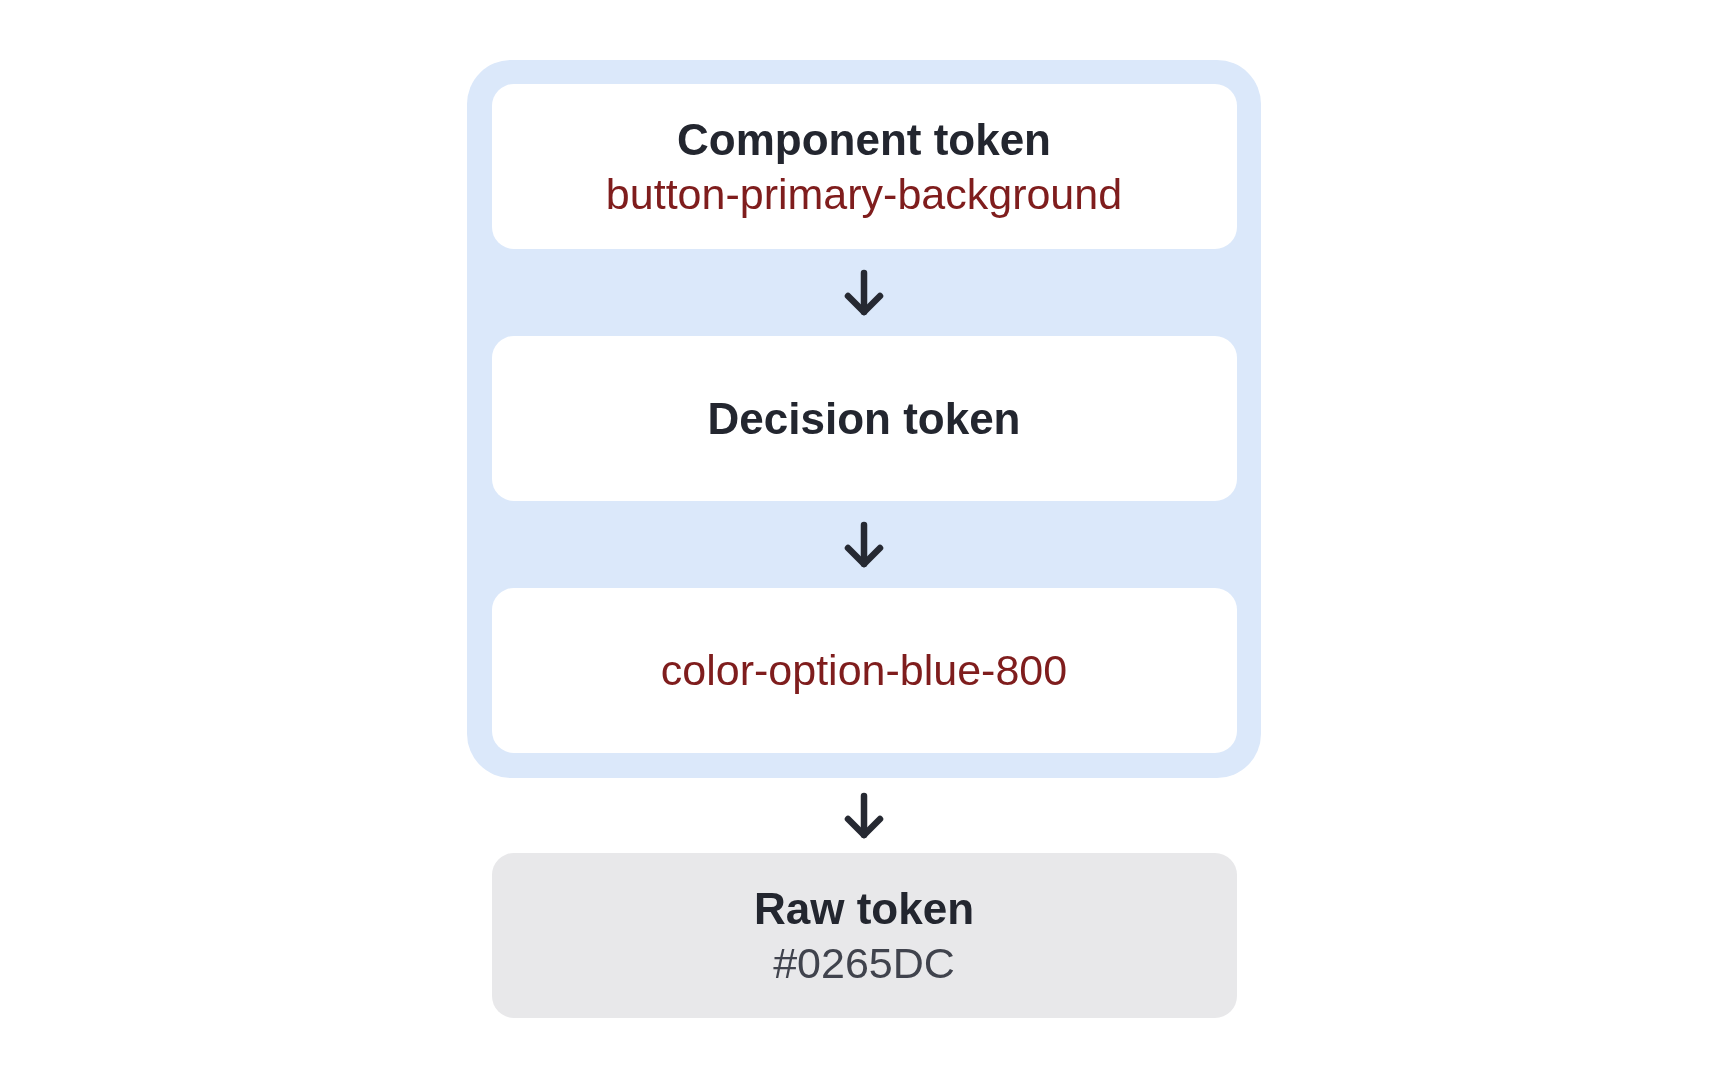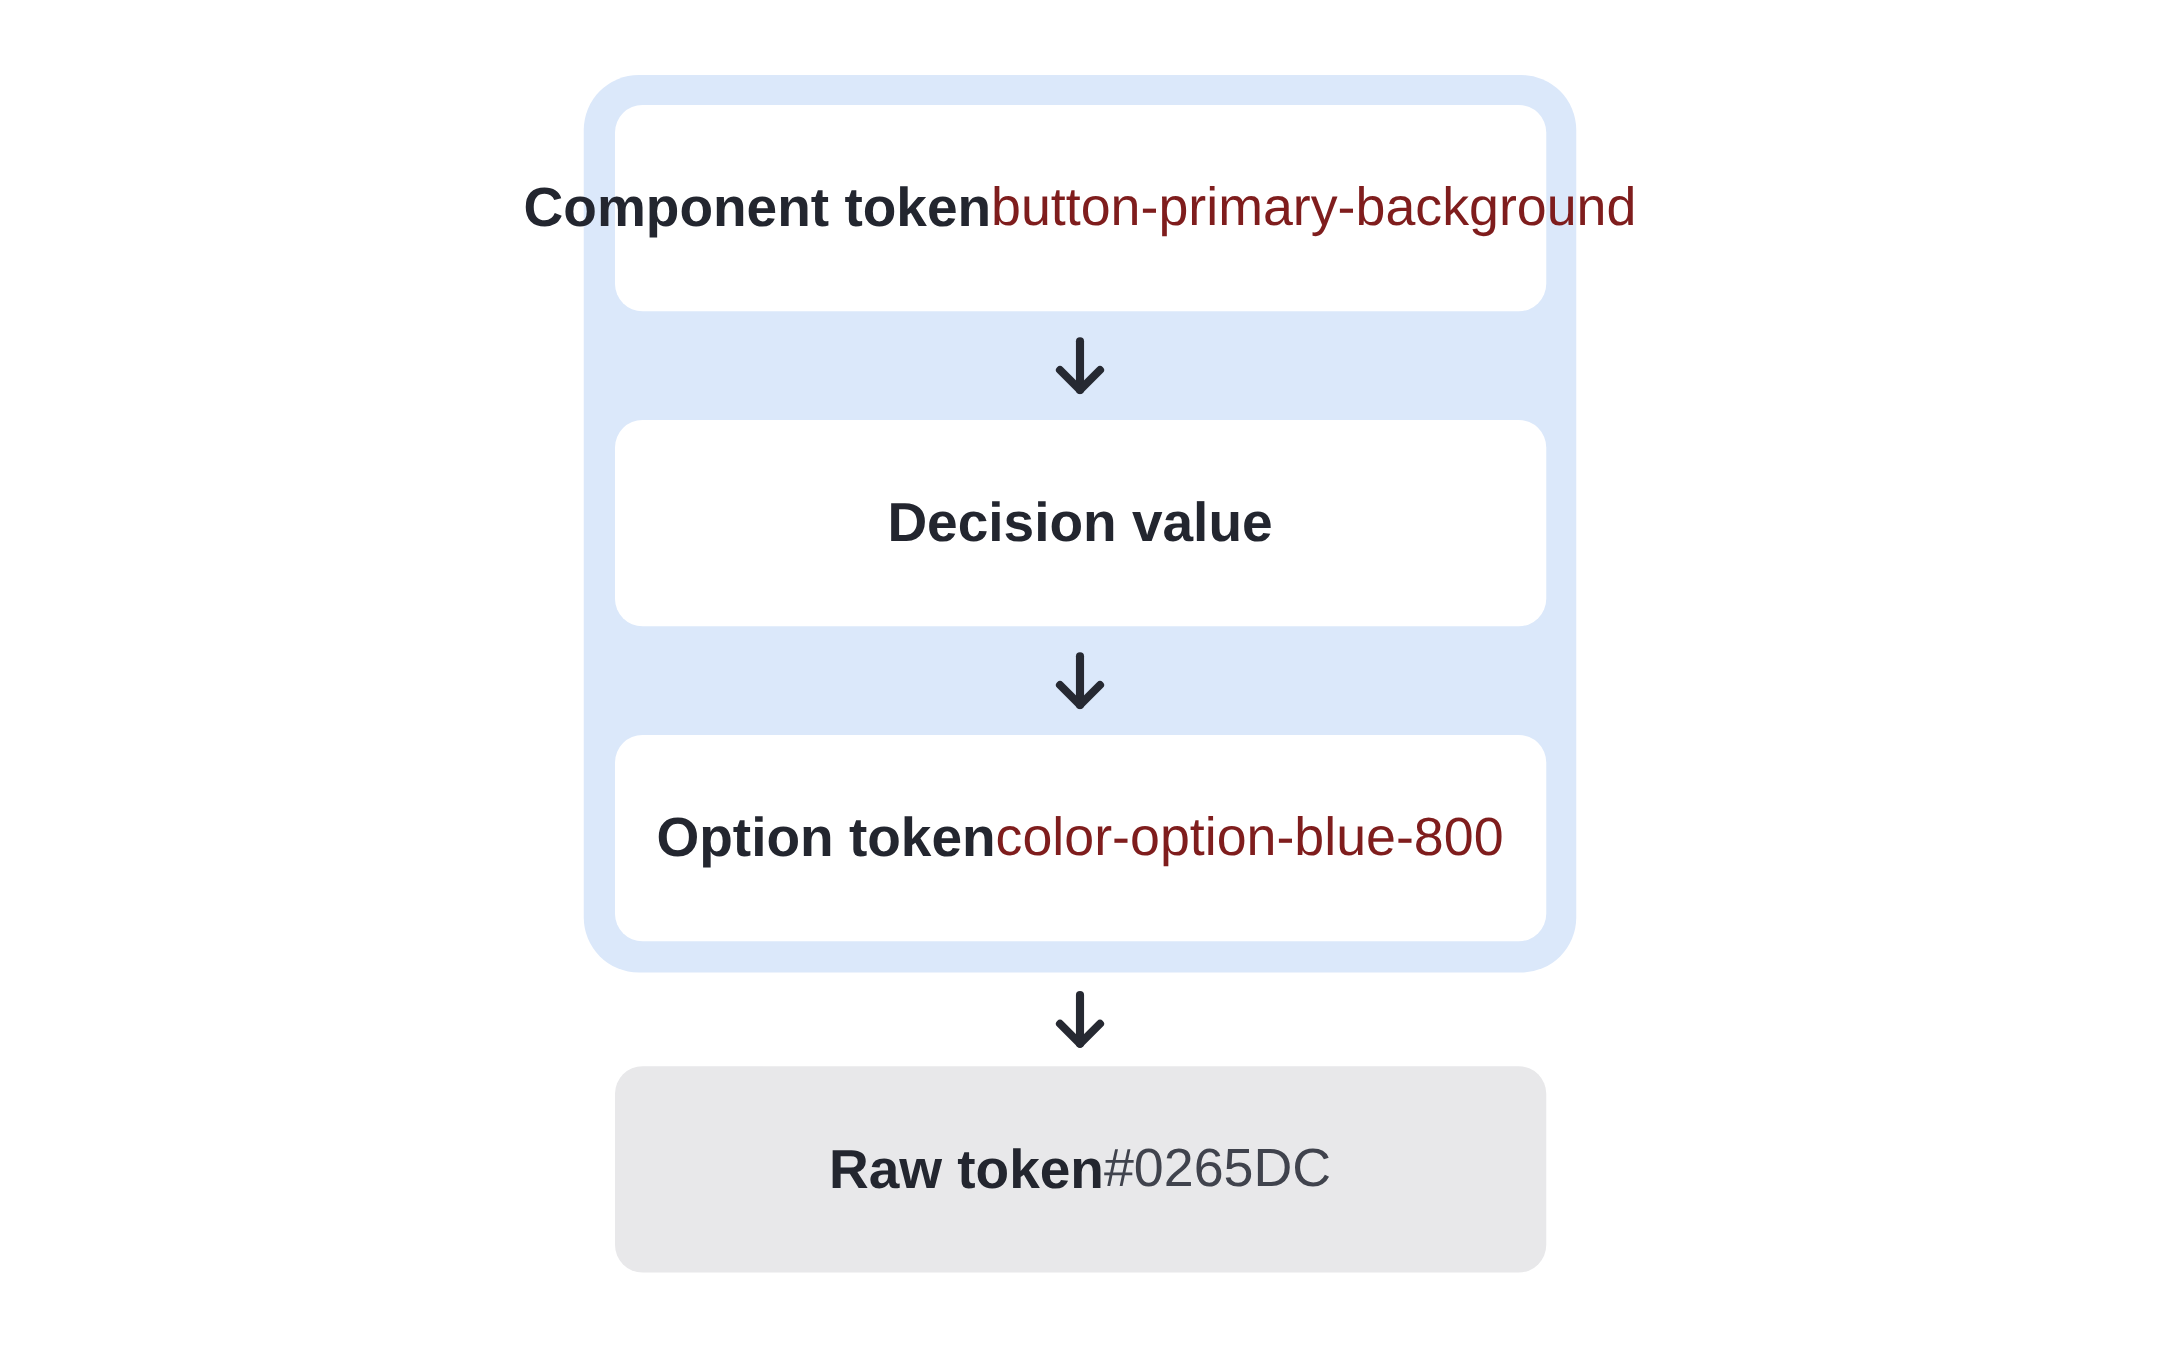--- a/index.html
+++ b/index.html
@@ -30,21 +30,21 @@
     flex-direction: column;
     align-items: center;
   }
   .card {
     box-sizing: border-box;
     width: 745px;
     height: 165px;
     border-radius: 22px;
     background: #ffffff;
     display: flex;
-    flex-direction: row;
+    flex-direction: column;
     align-items: center;
     justify-content: center;
     text-align: center;
   }
   .card.gray {
     background: #e8e8ea;
   }
   .card-title {
     font-size: 44px;
     font-weight: 700;
@@ -94,32 +94,31 @@
       </div>
 
       <div class="arrow-row">
         <svg class="arrow-svg" width="40" height="48" viewBox="0 0 40 48" aria-hidden="true">
           <path d="M20 4 V43"></path>
           <path d="M4 27 L20 43 L36 27"></path>
         </svg>
       </div>
 
       <div class="card">
-        <div class="card-title">Decision value</div>
+        <div class="card-title">Decision token</div>
       </div>
 
       <div class="arrow-row">
         <svg class="arrow-svg" width="40" height="48" viewBox="0 0 40 48" aria-hidden="true">
           <path d="M20 4 V43"></path>
           <path d="M4 27 L20 43 L36 27"></path>
         </svg>
       </div>
 
       <div class="card">
-        <div class="card-title">Option token</div>
         <div class="card-sub">color-option-blue-800</div>
       </div>
 
     </div>
 
     <div class="arrow-row outer">
       <svg class="arrow-svg" width="40" height="48" viewBox="0 0 40 48" aria-hidden="true">
         <path d="M20 4 V43"></path>
         <path d="M4 27 L20 43 L36 27"></path>
       </svg>

